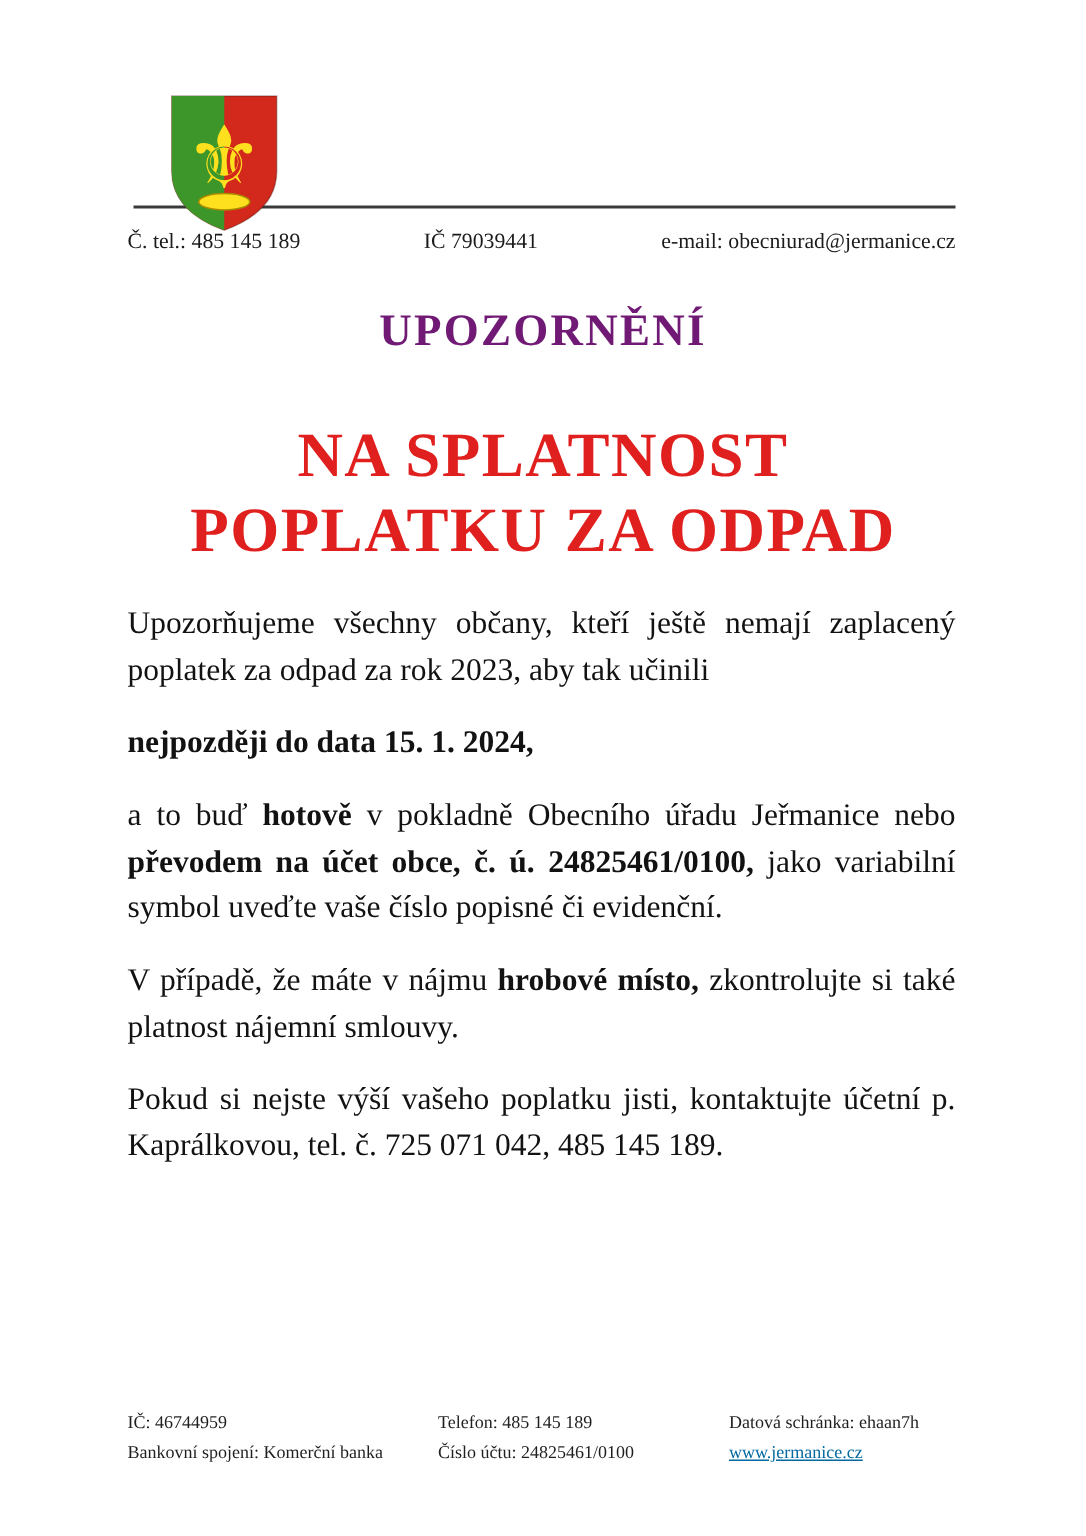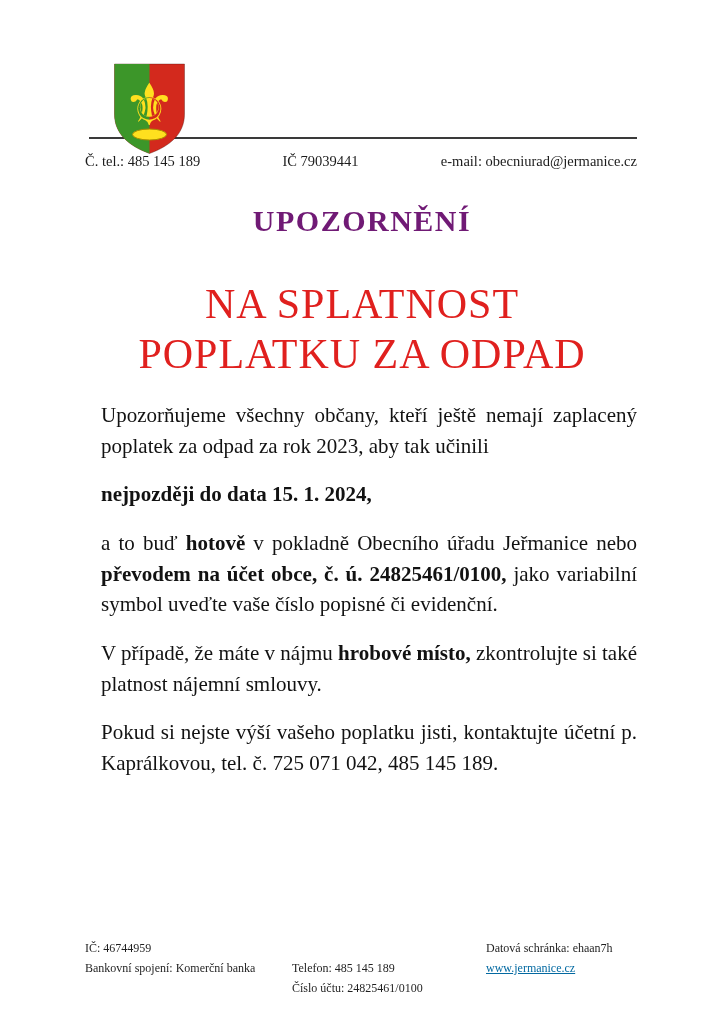--- a/index.html
+++ b/index.html
@@ -66,50 +66,50 @@
     font-weight: bold;
     letter-spacing: 1.5px;
     color: #701a75;
     line-height: 1;
   }
   .notice-subtitle {
     position: absolute;
     top: 280px; left: 0; right: 0;
     text-align: center;
     font-size: 42px;
-    font-weight: normal;
+    font-weight: bold;
     letter-spacing: 1px;
     line-height: 1.19;
     color: #e0201e;
   }
 
   
   .body-text {
     position: absolute;
     top: 400px; left: 85px; right: 87px;
     font-size: 21px;
     line-height: 1.46;
     color: #121212;
   }
-  .body-text p { margin: 0 0 18px 16px; text-align: justify; }
+  .body-text p { margin: 0 0 18px 0; text-align: justify; }
   .body-text p.deadline { text-align: left; font-weight: bold; }
   .b { font-weight: bold; }
 
   
   .footer {
     position: absolute;
     top: 939px; left: 0; right: 0; height: 46px;
     font-family: Liberation Serif, serif;
     font-size: 12px;
     line-height: 1.65;
     color: #1f1f1f;
   }
   .footer-col { position: absolute; top: 0; white-space: nowrap; }
   .footer-col.c1 { left: 85px; }
-  .footer-col.c2 { left: 292px; margin-top: 20px; }
+  .footer-col.c2 { left: 292px; }
   .footer-col.c3 { left: 486px; }
   .footer-link {
     text-decoration: underline;
     color: #0369a1;
     cursor: pointer;
   }
 </style>
 </head>
 <body>
 

